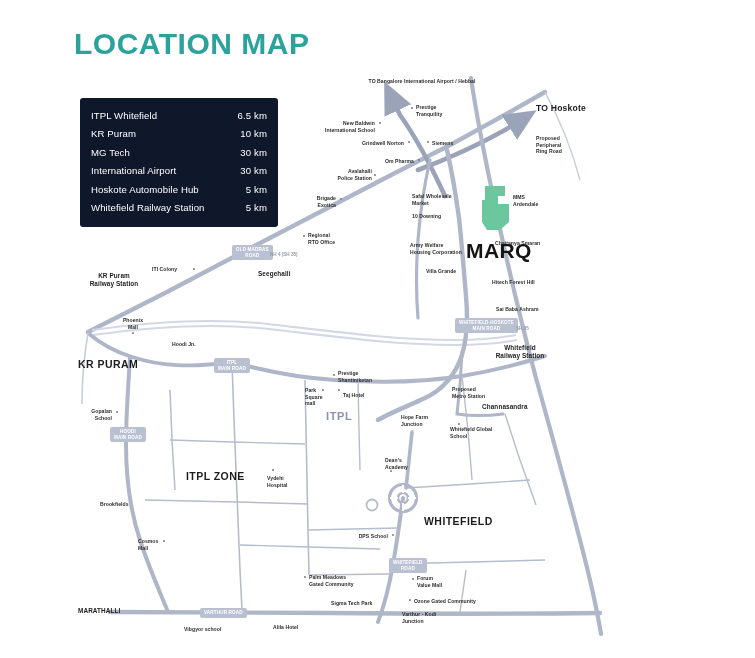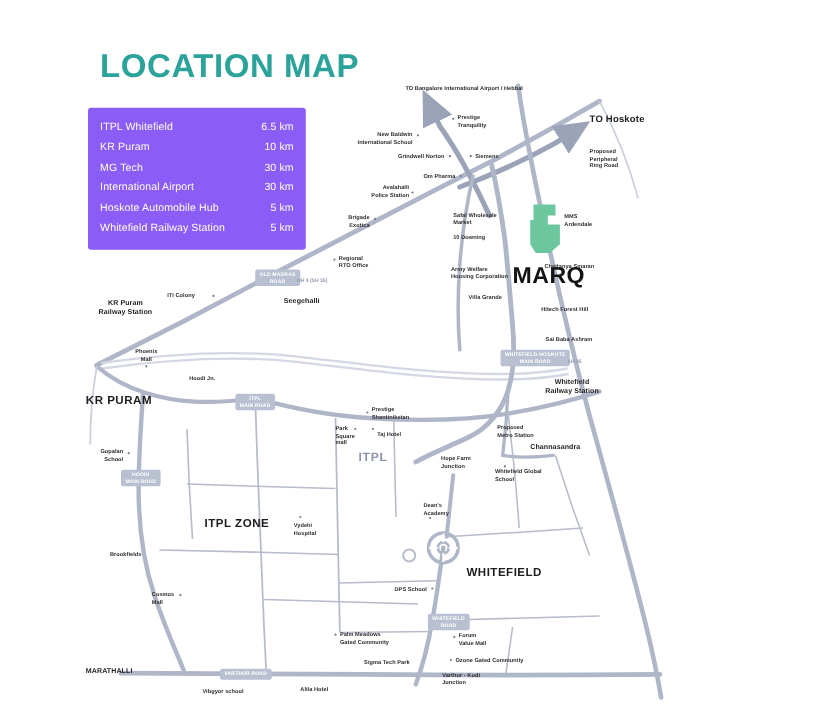--- a/index.html
+++ b/index.html
@@ -30,31 +30,31 @@
     top: 28px;
     width: 620px;
   }
   #page-title {
     font-size: 30px;
     font-weight: bold;
     letter-spacing: 0.5px;
     color: #2ba29a;
     font-family: "Liberation Sans", sans-serif;
     line-height: 1.05;
-    margin: 17px;
+    margin: 0;
     white-space: nowrap;
   }
 
   
   #legend-panel {
     position: absolute;
     left: 80px;
     top: 98px;
     width: 198px;
-    background: #8b5cf6;
+    background: #0f172a;
     border-radius: 3px;
     padding: 9px 11px 10px 11px;
     box-sizing: border-box;
     z-index: 40;
   }
   .legend-row {
     display: flex;
     justify-content: space-between;
     align-items: baseline;
     font-size: 9.6px;

